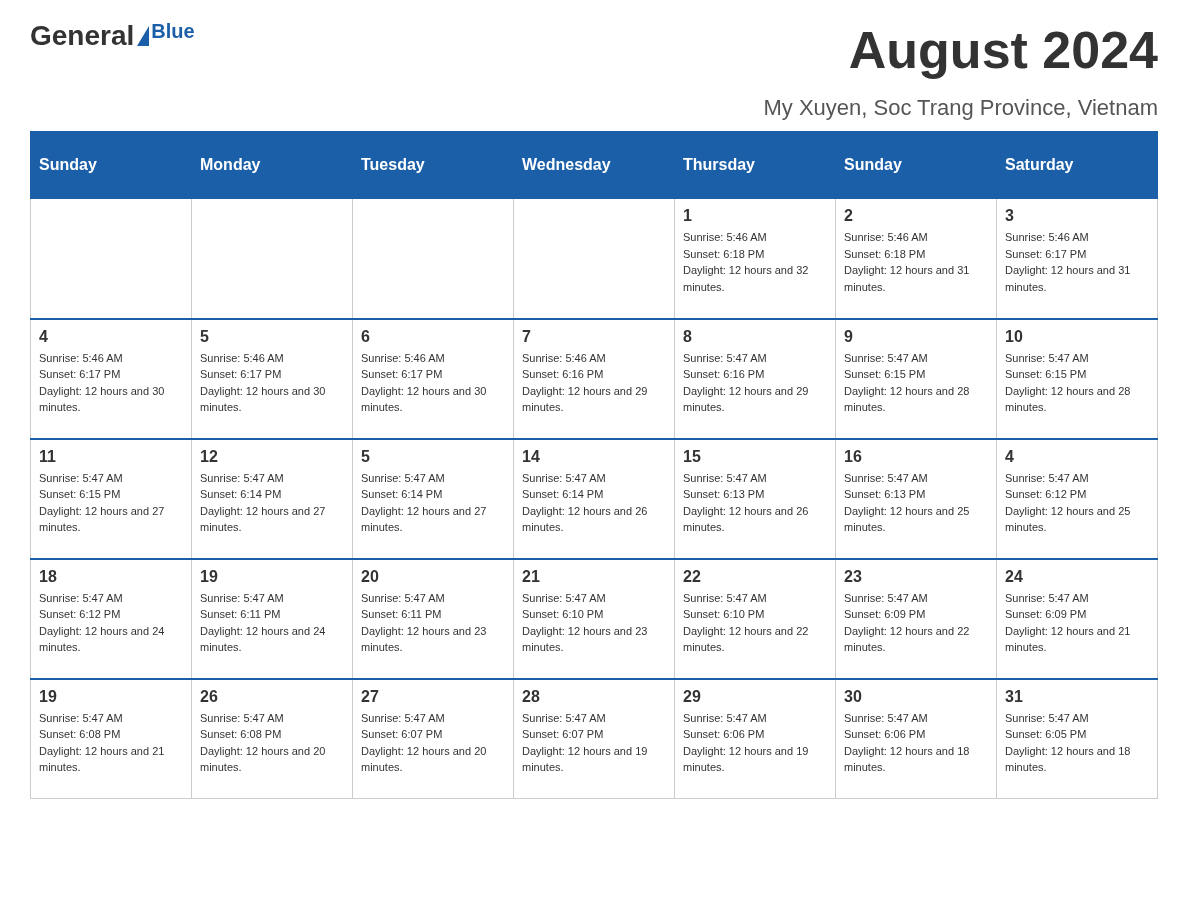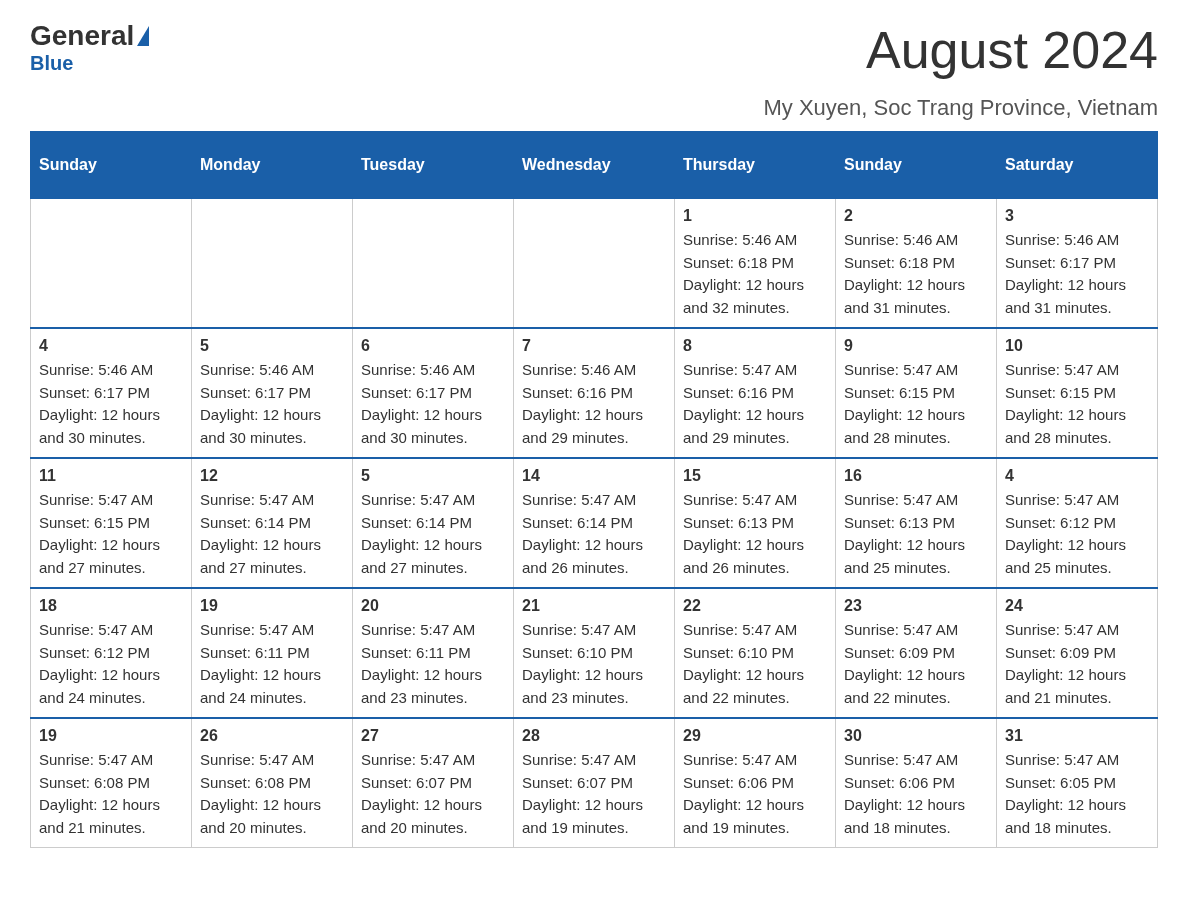--- a/index.html
+++ b/index.html
@@ -11,21 +11,21 @@
       min-height: 918px;
     }
     .header {
       display: flex;
       justify-content: space-between;
       align-items: flex-start;
       margin-bottom: 10px;
     }
     .logo {
       display: flex;
-      flex-direction: column;
+      flex-direction: row;
       align-items: flex-start;
     }
     .logo-text {
       font-size: 28px;
       font-weight: bold;
       color: #333;
       display: flex;
       align-items: center;
     }
     .logo-general { color: #333; }
@@ -37,21 +37,21 @@
       border-bottom: 20px solid #1a5fa8;
       margin-left: 3px;
       margin-right: 2px;
     }
     .logo-blue { color: #1a5fa8; font-size: 20px; font-weight: bold; }
     .title-block {
       text-align: right;
     }
     .month-title {
       font-size: 52px;
-      font-weight: normal;
+      font-weight: bold;
       color: #333;
     }
     .location-title {
       font-size: 22px;
       color: #555;
       margin-top: 15px;
     }
     .calendar {
       width: 100%;
       border-collapse: collapse;
@@ -76,21 +76,21 @@
       min-height: 100px;
       height: 120px;
     }
     .day-number {
       font-size: 16px;
       font-weight: bold;
       color: #333;
       margin-bottom: 4px;
     }
     .day-info {
-      font-size: 15px;
+      font-size: 11px;
       line-height: 1.5;
       color: #333;
     }
     .empty-cell {
       background: #fff;
     }
     .calendar tbody tr:not(:last-child) td {
       border-bottom: 2px solid #1a5fa8;
     }
   </style>

